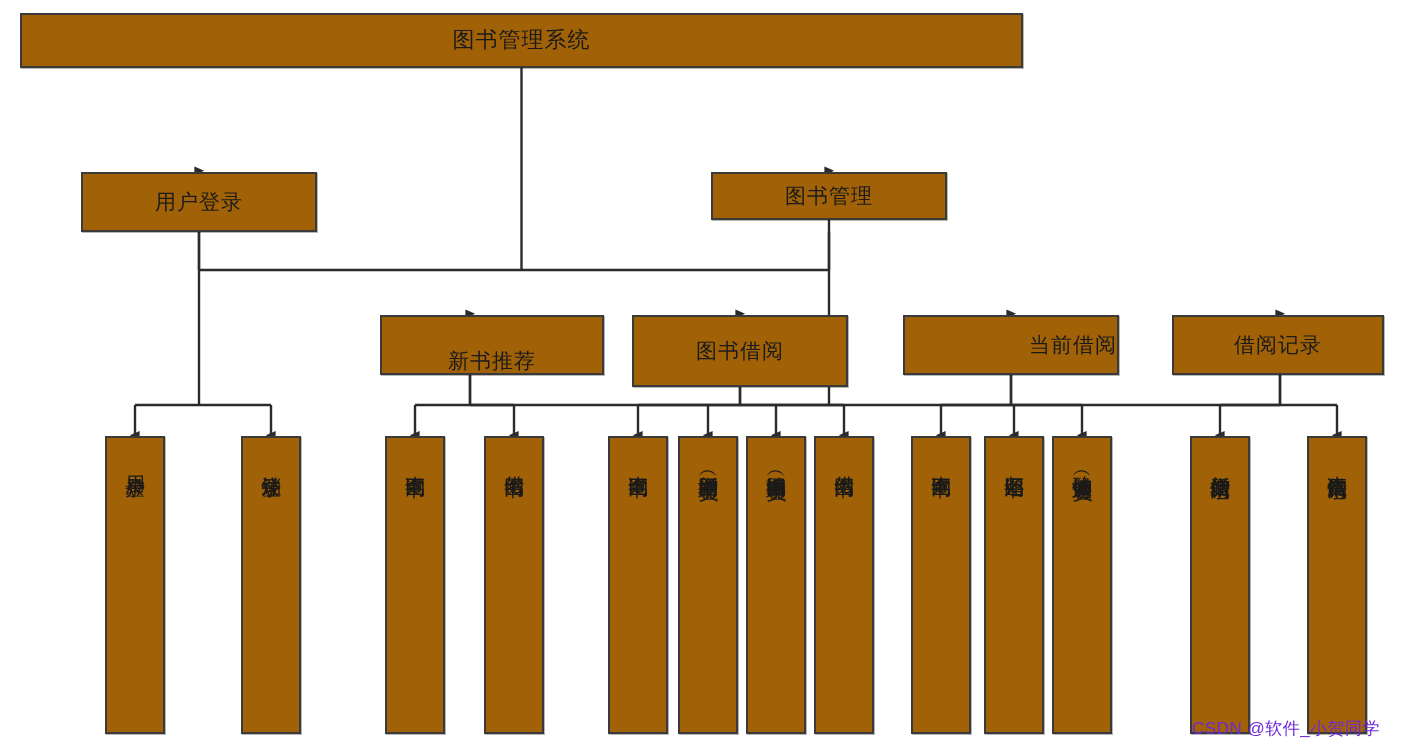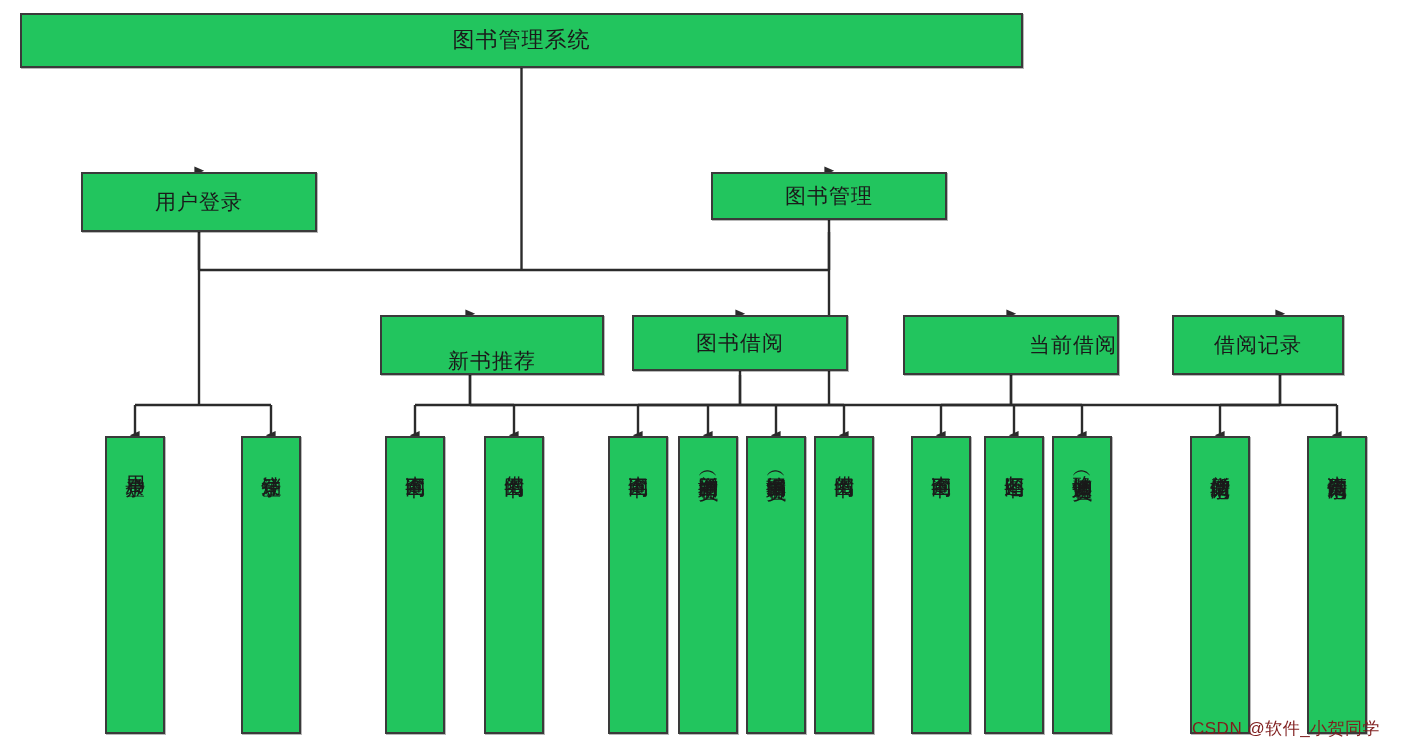--- a/index.html
+++ b/index.html
@@ -22,21 +22,21 @@
     left: 0;
     top: 0;
     width: 1405px;
     height: 747px;
     pointer-events: none;
   }
   .node {
     position: absolute;
     box-sizing: border-box;
     border: 2px solid #3a3a3a;
-    background: #22c55e;
+    background: #a16207;
     display: flex;
     align-items: center;
     justify-content: center;
     color: #1a1a1a;
     box-shadow: 1px 1px 0 rgba(0,0,0,0.28);
   }
   .node.horiz {
     font-size: 21px;
     letter-spacing: 1px;
     line-height: 1.2;
@@ -55,21 +55,21 @@
   .node.leaf .vtext {
     writing-mode: vertical-rl;
     text-orientation: upright;
     line-height: 1.08;
     white-space: nowrap;
     display: block;
   }
   .watermark {
     position: absolute;
     font-size: 17px;
-    color: #7f1d1d;
+    color: #6d28d9;
     white-space: nowrap;
     letter-spacing: 0.5px;
   }
 </style>
 </head>
 <body>
 
 <div id="canvas">
   <svg id="edges" viewBox="0 0 1405 747">
     <defs>
@@ -120,27 +120,27 @@
       </div>
       <div class="node horiz" style="left: 81px; top: 172px; width: 236px; height: 60px;">
         <span>用户登录</span>
       </div>
       <div class="node horiz" style="left: 711px; top: 172px; width: 236px; height: 48px;">
         <span>图书管理</span>
       </div>
       <div class="node horiz" style="left: 380px; top: 315px; width: 224px; height: 60px; align-items: flex-end;">
         <span>新书推荐</span>
       </div>
-      <div class="node horiz" style="left: 632px; top: 315px; width: 216px; height: 56px;">
+      <div class="node horiz" style="left: 632px; top: 315px; width: 216px; height: 72px;">
         <span>图书借阅</span>
       </div>
       <div class="node horiz" style="left: 903px; top: 315px; width: 216px; height: 60px; justify-content: flex-end;">
         <span>当前借阅</span>
       </div>
-      <div class="node horiz" style="left: 1172px; top: 315px; width: 172px; height: 60px;">
+      <div class="node horiz" style="left: 1172px; top: 315px; width: 212px; height: 60px;">
         <span>借阅记录</span>
       </div>
       <div class="node leaf" style="left: 105px; top: 436px; width: 60px; height: 298px;">
         <span class="vtext">用户登录</span>
       </div>
       <div class="node leaf" style="left: 241px; top: 436px; width: 60px; height: 298px;">
         <span class="vtext">注销登录</span>
       </div>
       <div class="node leaf" style="left: 385px; top: 436px; width: 60px; height: 298px;">
         <span class="vtext">查询图书</span>

